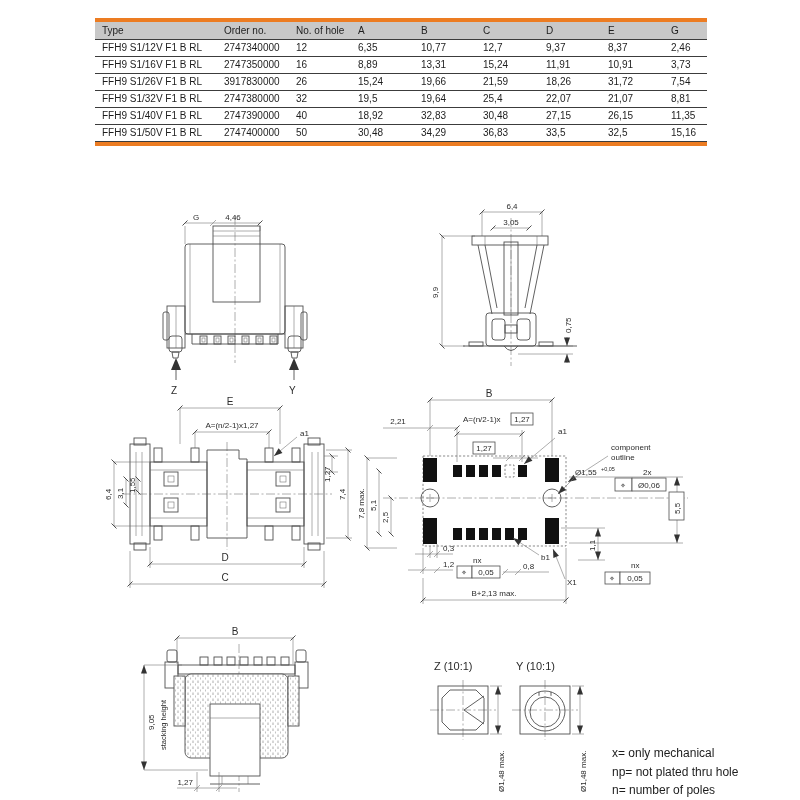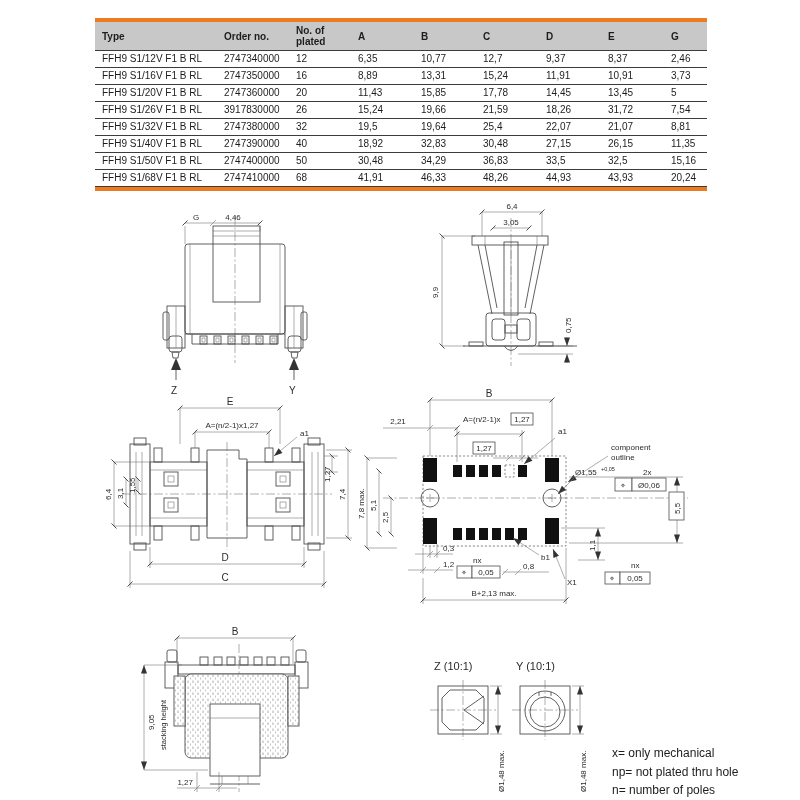--- a/index.html
+++ b/index.html
@@ -2,21 +2,21 @@
 <html><head>
 <meta charset="utf-8">
 <style>
   html,body{margin:0;padding:0;background:#fff;}
   .sheet{position:relative;width:800px;height:800px;background:#ffffff;overflow:hidden;
          font-family:"Liberation Sans", sans-serif;color:#1d1d1d;}
   
   .tblwrap{position:absolute;left:95px;top:18px;width:612px;}
   .bar{height:4px;background:#EC7C22;}
   table.spec{width:100%;border-collapse:collapse;table-layout:fixed;font-size:10px;}
-  table.spec th{background:#c8c8c8;text-align:left;font-weight:bold;
+  table.spec th{background:#c8c8c8;text-align:left;font-weight:normal;
                 padding:3px 2px 3px 6px;border-bottom:1px solid #3c3c3c;}
   table.spec td{padding:2px 2px 3px 6px;border-bottom:1px solid #3c3c3c;
                 white-space:nowrap;overflow:hidden;}
   table.spec tr td:first-child, table.spec tr th:first-child{padding-left:7px;}
   
   svg{position:absolute;overflow:visible;}
   svg .ln{stroke:#4f4f4f;stroke-width:0.9;fill:none;}
   svg .th{stroke:#6a6a6a;stroke-width:0.55;fill:none;}
   svg .cl{stroke:#6a6a6a;stroke-width:0.55;fill:none;stroke-dasharray:9 2.5 2 2.5;}
   svg .dsh{stroke:#5a5a5a;stroke-width:0.7;fill:none;stroke-dasharray:2.2 1.8;}
@@ -45,21 +45,21 @@
           <col style="width:62px">
           <col style="width:63px">
         <col style="width:62px">
           <col style="width:63px">
           <col style="width:42px">
       </colgroup>
       <thead>
           <tr>
             <th>Type</th>
             <th>Order no.</th>
-            <th>No. of plated</th>
+            <th>No. of hole</th>
             <th>A</th>
             <th>B</th>
             <th>C</th>
             <th>D</th>
             <th>E</th>
             <th>G</th>
           </tr>
         </thead>
       <tbody>
           <tr>
@@ -78,31 +78,20 @@
             <td>2747350000</td>
             <td>16</td>
             <td>8,89</td>
             <td>13,31</td>
             <td>15,24</td>
             <td>11,91</td>
             <td>10,91</td>
             <td>3,73</td>
           </tr>
           <tr>
-            <td>FFH9 S1/20V F1 B RL</td>
-            <td>2747360000</td>
-            <td>20</td>
-            <td>11,43</td>
-            <td>15,85</td>
-            <td>17,78</td>
-            <td>14,45</td>
-            <td>13,45</td>
-            <td>5</td>
-          </tr>
-          <tr>
             <td>FFH9 S1/26V F1 B RL</td>
             <td>3917830000</td>
             <td>26</td>
             <td>15,24</td>
             <td>19,66</td>
             <td>21,59</td>
             <td>18,26</td>
             <td>31,72</td>
             <td>7,54</td>
           </tr>
@@ -131,31 +120,20 @@
           <tr>
             <td>FFH9 S1/50V F1 B RL</td>
             <td>2747400000</td>
             <td>50</td>
             <td>30,48</td>
             <td>34,29</td>
             <td>36,83</td>
             <td>33,5</td>
             <td>32,5</td>
             <td>15,16</td>
-          </tr>
-          <tr>
-            <td>FFH9 S1/68V F1 B RL</td>
-            <td>2747410000</td>
-            <td>68</td>
-            <td>41,91</td>
-            <td>46,33</td>
-            <td>48,26</td>
-            <td>44,93</td>
-            <td>43,93</td>
-            <td>20,24</td>
           </tr>
         </tbody>
     </table>
     <div class="bar"></div>
   </div>
 
   <svg width="0" height="0" style="position:absolute">
     <defs>
       <marker id="tick" markerUnits="userSpaceOnUse" markerWidth="9" markerHeight="9" refX="4.5" refY="4.5" orient="auto">
         <path d="M2,7 L7,2" stroke="#4f4f4f" stroke-width="1"></path>

